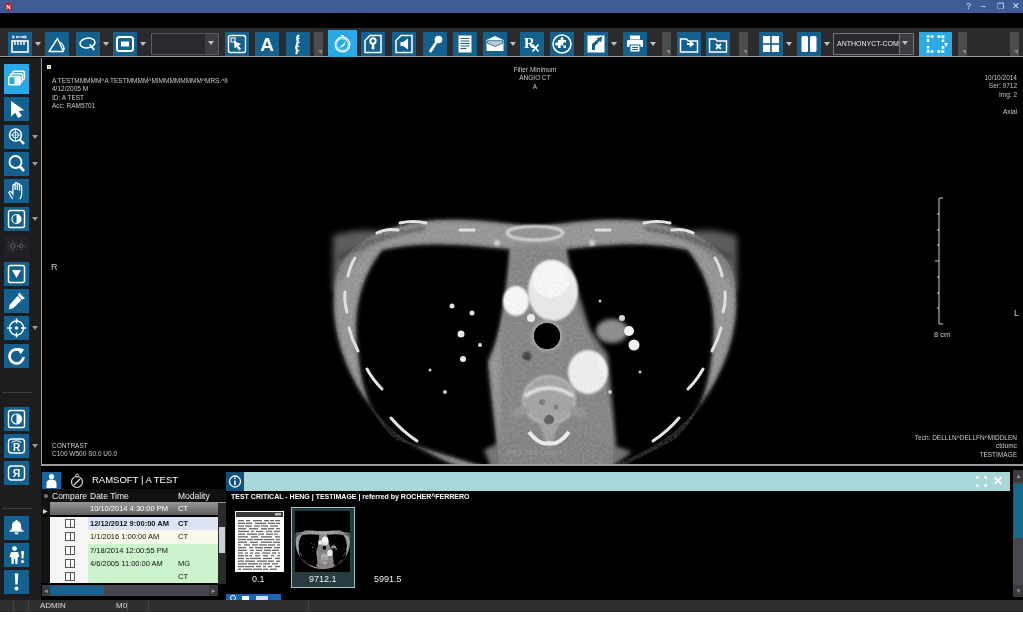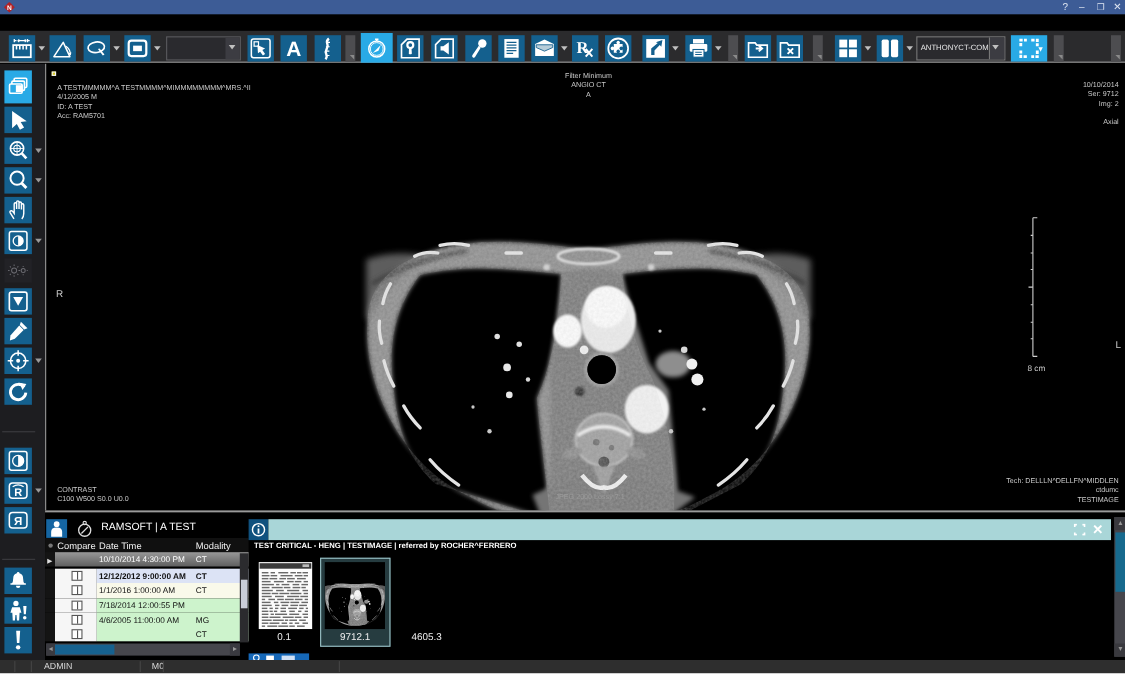--- a/index.html
+++ b/index.html
@@ -637,37 +637,37 @@
           <rect x="35" y="57.60000000000002" width="7" height="1.3" fill="#6a6a6a"></rect>
         </svg></div>
     <div id="selthumb">
       <svg style="position:absolute;left:3px;top:3px" width="55" height="61" viewBox="0 0 55 61">
         <rect x="0" y="0" width="55" height="61" fill="#000"></rect>
         <use href="#ctbody" transform="translate(-44.5,-13) scale(0.135,0.148)"></use>
       </svg>
     </div>
     <div class="tlabel" style="left:211px">0.1</div>
     <div class="tlabel" style="left:268px">9712.1</div>
-    <div class="tlabel" style="left:333px">4605.3</div>
+    <div class="tlabel" style="left:333px">5991.5</div>
     <div id="bluebit">
         <span style="position:absolute;left:4px;top:1px;width:6px;height:6px;border-radius:50%;border:1.5px solid #fff"></span>
         <span style="position:absolute;left:16px;top:2px;width:7px;height:5px;background:#fff"></span>
         <span style="position:absolute;left:30px;top:2px;width:12px;height:5px;background:#cfe0f5"></span>
       </div>
     <div id="rvscroll">
       <div class="abs" style="left:0;top:0;width:11px;height:12px;background:#39393e;color:#999;font-size:7px;line-height:12px;text-align:center">▴</div>
       <div class="abs" style="left:1px;top:14px;width:9px;height:54px;background:#176a8e"></div>
       <div class="abs" style="left:0;top:115px;width:11px;height:12px;background:#39393e;color:#999;font-size:7px;line-height:12px;text-align:center">▾</div>
     </div>
   </div>
 
   <div id="statusbar" class="abs">
     <div class="ssepv" style="left:13px"></div>
     <div class="ssepv" style="left:28px"></div>
     <span style="position:absolute;left:40px">ADMIN</span>
     <div class="ssepv" style="left:127px"></div>
-    <span style="position:absolute;left:138px">M0</span>
+    <span style="position:absolute;left:116px">M0</span>
     <div class="ssepv" style="left:148px"></div>
     <div class="ssepv" style="left:308px"></div>
   </div>
   <div id="whitestrip" class="abs"></div>
 
 </div>
 
 </body></html>

